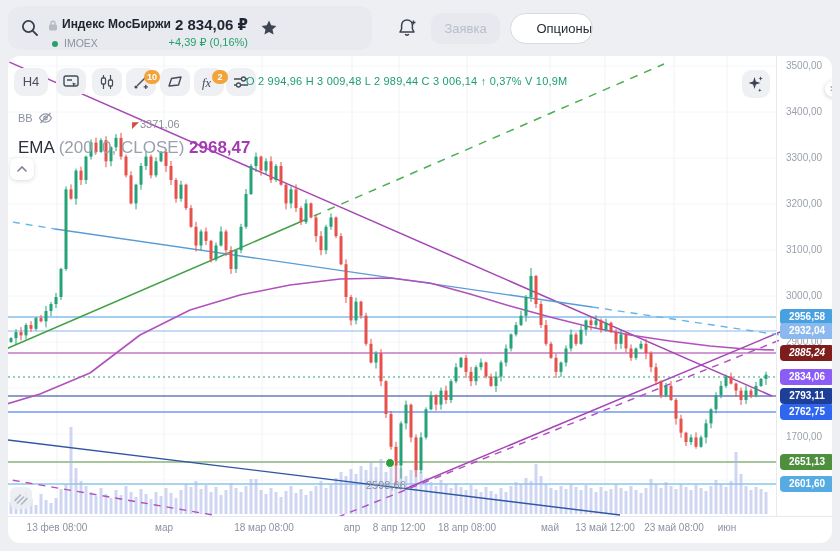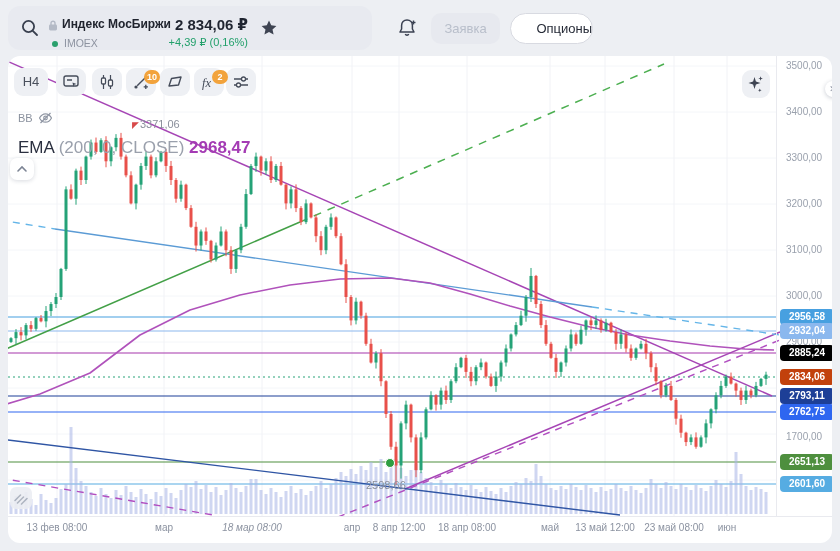--- a/index.html
+++ b/index.html
@@ -591,32 +591,32 @@
         <div class="pal" style="top: 4px;">3500,00</div>
         <div class="pal" style="top: 50px;">3400,00</div>
         <div class="pal" style="top: 96px;">3300,00</div>
         <div class="pal" style="top: 142px;">3200,00</div>
         <div class="pal" style="top: 188px;">3100,00</div>
         <div class="pal" style="top: 234px;">3000,00</div>
         <div class="pal" style="top: 280px;">2900,00</div>
         <div class="pal" style="top: 375px;">1700,00</div>
         <div class="tal" style="left: 49px;">13 фев 08:00</div>
         <div class="tal" style="left: 156px;">мар</div>
-        <div class="tal" style="left: 244px; font-style: italic;">18 мар 08:00</div>
+        <div class="tal" style="left: 256px;">18 мар 08:00</div>
         <div class="tal" style="left: 344px;">апр</div>
         <div class="tal" style="left: 391px;">8 апр 12:00</div>
         <div class="tal" style="left: 459px;">18 апр 08:00</div>
         <div class="tal" style="left: 542px;">май</div>
         <div class="tal" style="left: 597px;">13 май 12:00</div>
         <div class="tal" style="left: 666px;">23 май 08:00</div>
         <div class="tal" style="left: 719px;">июн</div>
         <div class="pbadge" style="top: 253px; background: rgb(71, 160, 224);">2956,58</div>
         <div class="pbadge" style="top: 267px; background: rgb(139, 184, 238);">2932,04</div>
-        <div class="pbadge" style="top: 289px; background: #000000;">2885,24</div>
-        <div class="pbadge" style="top: 313px; background: #c2410c;">2834,06</div>
+        <div class="pbadge" style="top: 289px; background: #7f1d1d; font-style: italic;">2885,24</div>
+        <div class="pbadge" style="top: 313px; background: #8b5cf6;">2834,06</div>
         <div class="pbadge" style="top: 332px; background: rgb(29, 63, 151);">2793,11</div>
         <div class="pbadge" style="top: 348px; background: rgb(46, 102, 240);">2762,75</div>
         <div class="pbadge" style="top: 398px; background: rgb(78, 143, 62);">2651,13</div>
         <div class="pbadge" style="top: 420px; background: rgb(86, 172, 226);">2601,60</div>
         <div class="anno" style="left: 112px; top: 62px;"><span class="ai">◤</span>3371,06</div>
         <div class="anno" style="left: 346px; top: 423px;">2598,66</div>
       </div>
 
     <div class="tf-btn">H4</div>
     <div class="icon-btn" style="left:48px">
@@ -656,20 +656,21 @@
       </svg>
     </div>
     <div class="icon-btn" style="left:218px">
       <svg width="16" height="16" viewBox="0 0 16 16">
         <line x1="1" y1="5" x2="15" y2="5" stroke="#454c5a" stroke-width="1.3"></line>
         <circle cx="10.5" cy="5" r="2" fill="#fff" stroke="#454c5a" stroke-width="1.3"></circle>
         <line x1="1" y1="11" x2="15" y2="11" stroke="#454c5a" stroke-width="1.3"></line>
         <circle cx="5.5" cy="11" r="2" fill="#fff" stroke="#454c5a" stroke-width="1.3"></circle>
       </svg>
     </div>
+    <div class="ohlc">О 2 994,96 Н 3 009,48 L 2 989,44 С 3 006,14 ↑ 0,37% V 10,9М</div>
 
     <div class="lg-bb">BB</div>
     <svg class="eye-ico" viewBox="0 0 15 14">
       <path d="M1.5 7 C3 4.2 5 2.8 7.5 2.8 C10 2.8 12 4.2 13.5 7 C12 9.8 10 11.2 7.5 11.2 C5 11.2 3 9.8 1.5 7 Z" fill="none" stroke="#9097a4" stroke-width="1.2"></path>
       <circle cx="7.5" cy="7" r="1.8" fill="none" stroke="#9097a4" stroke-width="1.2"></circle>
       <line x1="2.5" y1="12" x2="12.5" y2="2" stroke="#9097a4" stroke-width="1.3"></line>
     </svg>
     <div class="lg-ema">
       <span>EMA</span>
       <span class="prm">(200, 0, CLOSE)</span>

